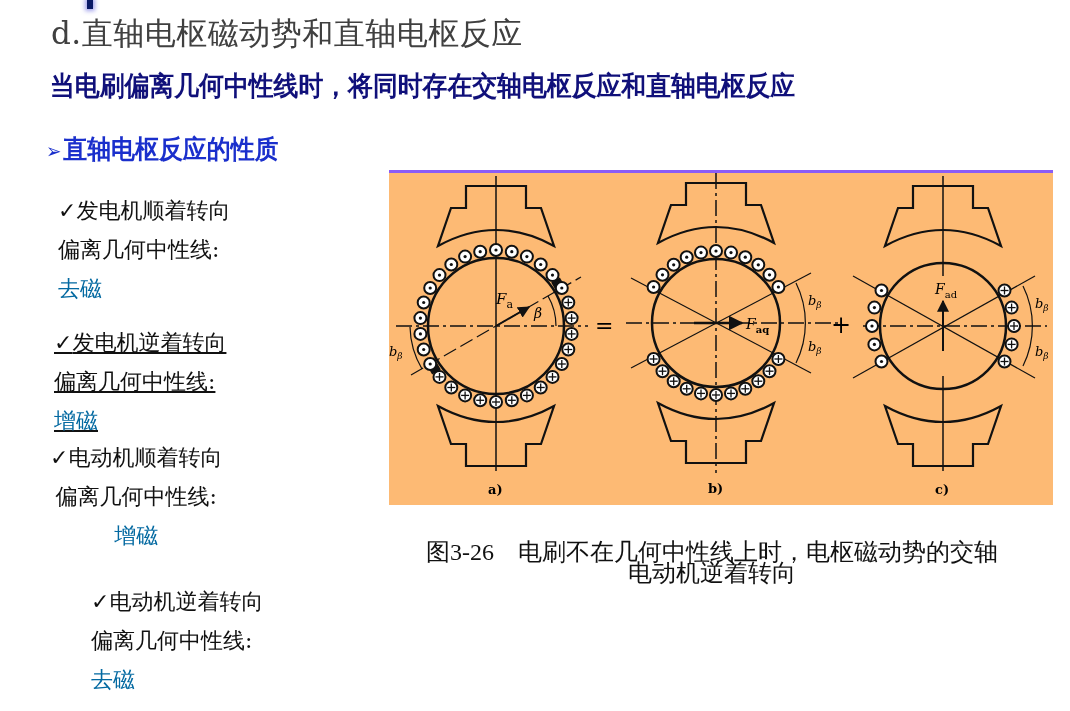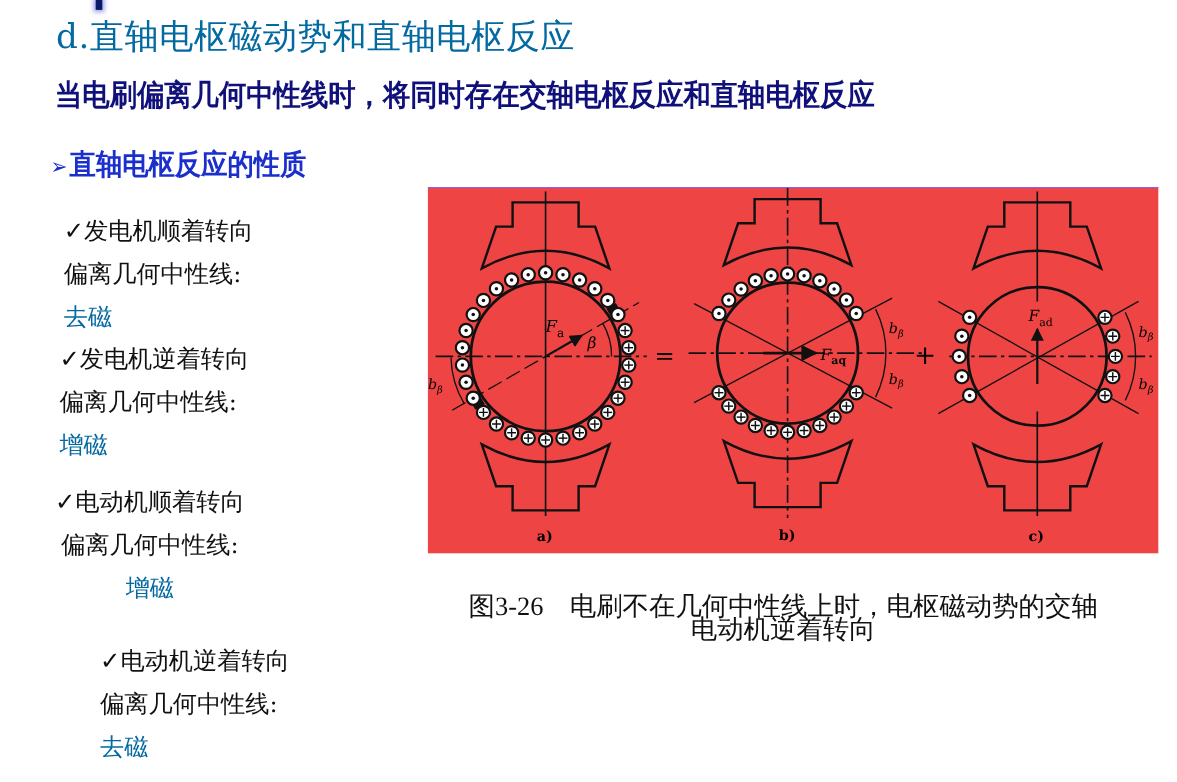--- a/index.html
+++ b/index.html
@@ -1,32 +1,32 @@
 <!DOCTYPE html>
 <html><head>
 <meta charset="utf-8">
 <style>
   html, body { margin: 0; padding: 0; background: #ffffff; }
   body { width: 1070px; height: 711px; position: relative; overflow: hidden;
          font-family: "DejaVu Serif", "Liberation Serif", serif; }
   .mark { position: absolute; left: 87px; top: 0; width: 6px; height: 9px; background: #0a1a66;
           box-shadow: 0 0 4px 2px rgba(90,90,220,0.55); }
-  .title { position: absolute; left: 51px; top: 13px; font-size: 31px; color: #0369a1;
+  .title { position: absolute; left: 51px; top: 13px; font-size: 31px; color: #404040;
            white-space: nowrap; letter-spacing: 0.5px; }
   .subtitle { position: absolute; left: 50px; top: 68px; font-size: 27px; color: #10107a;
               font-weight: bold; white-space: nowrap; font-family: "DejaVu Sans", "Liberation Sans", sans-serif;
               transform: scaleX(0.92); transform-origin: left top; }
   .section { position: absolute; left: 46px; top: 132px; font-size: 26px; color: #1a2fcc; font-weight: bold;
              white-space: nowrap; font-family: "DejaVu Sans", "Liberation Sans", sans-serif;
              transform: scaleX(0.92); transform-origin: left top; }
   .section .arrow { font-size: 20px; margin-right: 2px; }
   .item { position: absolute; font-size: 22px; color: #111; line-height: 39px; white-space: nowrap; }
   .item .red { color: #0369a1; }
-  .figure { position: absolute; left: 389px; top: 170px; width: 664px; height: 332px; background: #ef4444;
-            border-top: 1px solid #8b5cf6; }
+  .figure { position: absolute; left: 389px; top: 170px; width: 664px; height: 332px; background: #fdba74;
+            border-top: 3px solid #8b5cf6; }
   .caption { position: absolute; left: 372px; top: 538px; width: 680px; text-align: center; color: #111;
              font-size: 24px; line-height: 28px; font-family: Liberation Serif, serif; }
   .caption .line1 { white-space: nowrap; }
   .caption .line2 { margin-top: -7px; white-space: nowrap; }
   .caption .line3 { margin-top: -2px; white-space: nowrap; }
   svg text { font-family: "DejaVu Serif", "Liberation Serif", serif; }
 </style>
 </head>
 <body>
 
@@ -38,21 +38,21 @@
 <div class="section">
   <span class="arrow">➢</span><span>直轴电枢反应的性质</span>
 </div>
 
 <div class="item" style="left:58px; top:191px;">
   <div><span>✓</span><span>发电机顺着转向</span></div>
   <div><span>偏离几何中性线:</span></div>
   <div class="red">去磁</div>
 </div>
 
-<div class="item" style="left:54px; top:308px;">
+<div class="item" style="left:54px; top:323px;text-decoration:underline;">
   <div><span>✓</span><span>发电机逆着转向</span></div>
   <div><span>偏离几何中性线:</span></div>
   <div class="red">增磁</div>
 </div>
 
 <div class="item" style="left:50px; top:438px;text-align:center;">
   <div><span>✓</span><span>电动机顺着转向</span></div>
   <div><span>偏离几何中性线:</span></div>
   <div class="red">增磁</div>
 </div>

